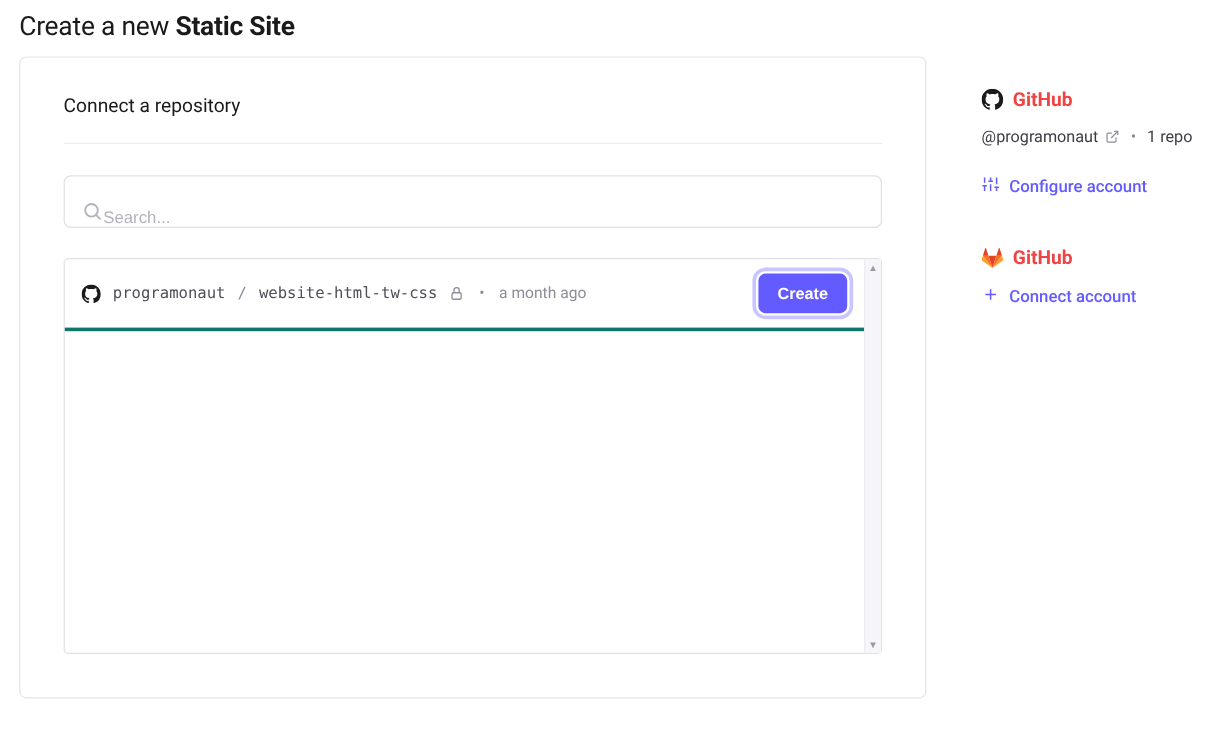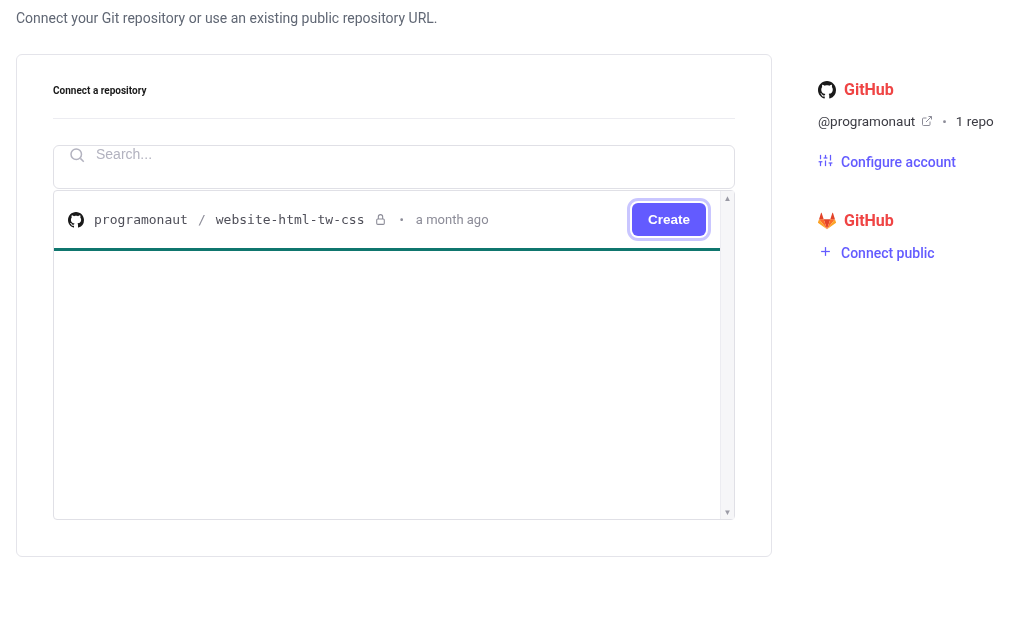--- a/index.html
+++ b/index.html
@@ -27,39 +27,38 @@
     }
     .layout { display: flex; gap: 46px; align-items: flex-start; }
     .card {
       flex: 0 0 756px;
       border: 1px solid #e4e4ea;
       border-radius: 6px;
       padding: 30px 36px 36px 36px;
       background: #fff;
     }
     .card-title {
-      font-size: 10px;
-      font-weight: 700;
+      font-size: 16px;
+      font-weight: 400;
       color: #1a1a1a;
       padding-bottom: 22px;
     }
     .card-divider {
       border: none;
       border-top: 1px solid #ececf1;
       margin-bottom: 26px;
     }
     .search-wrap {
       display: flex;
-      align-items: flex-start;
+      align-items: flex-end;
       border: 1px solid #e0e0e6;
       border-radius: 6px;
       height: 44px;
       padding: 0 14px;
-      gap: 10px;
-      margin-bottom: 1px;
+      margin-bottom: 25px;
     }
     .search-wrap svg { flex: none; }
     .search-input {
       border: none;
       outline: none;
       font-size: 14px;
       color: #333;
       flex: 1;
       background: transparent;
     }
@@ -148,21 +147,23 @@
       text-align: right;
     }
     .action-link svg { flex: none; }
     .lock-icon, .ext-icon { color: #8c8c98; display: inline-flex; }
     .gh-icon, .gl-icon { display: inline-flex; }
   </style>
 </head>
 <body>
 
 <div class="page">
-  <p class="subtext">Connect your Git repository or use an existing public repository URL.</p>
+  <h1 class="heading">
+    <span>Create a new </span><span class="heading-strong">Static Site</span>
+  </h1>
 
   <div class="layout">
     <div class="card">
       <div class="card-title">Connect a repository</div>
       <hr class="card-divider">
 
       <div class="search-wrap">
         <span>
           <svg width="18" height="18" viewBox="0 0 24 24" fill="none" stroke="#b2b2bf" stroke-width="2">
             <circle cx="11" cy="11" r="7"></circle>
@@ -257,18 +258,18 @@
           </span>
           <span class="provider-name">GitHub</span>
         </div>
         <div class="action-link">
           <span>
             <svg width="15" height="15" viewBox="0 0 24 24" fill="none" stroke="#635bff" stroke-width="2">
               <line x1="12" y1="5" x2="12" y2="19"></line>
               <line x1="5" y1="12" x2="19" y2="12"></line>
             </svg>
           </span>
-          <span>Connect public</span>
+          <span>Connect account</span>
         </div>
       </div>
     </div>
   </div>
 </div>
 
 </body></html>

